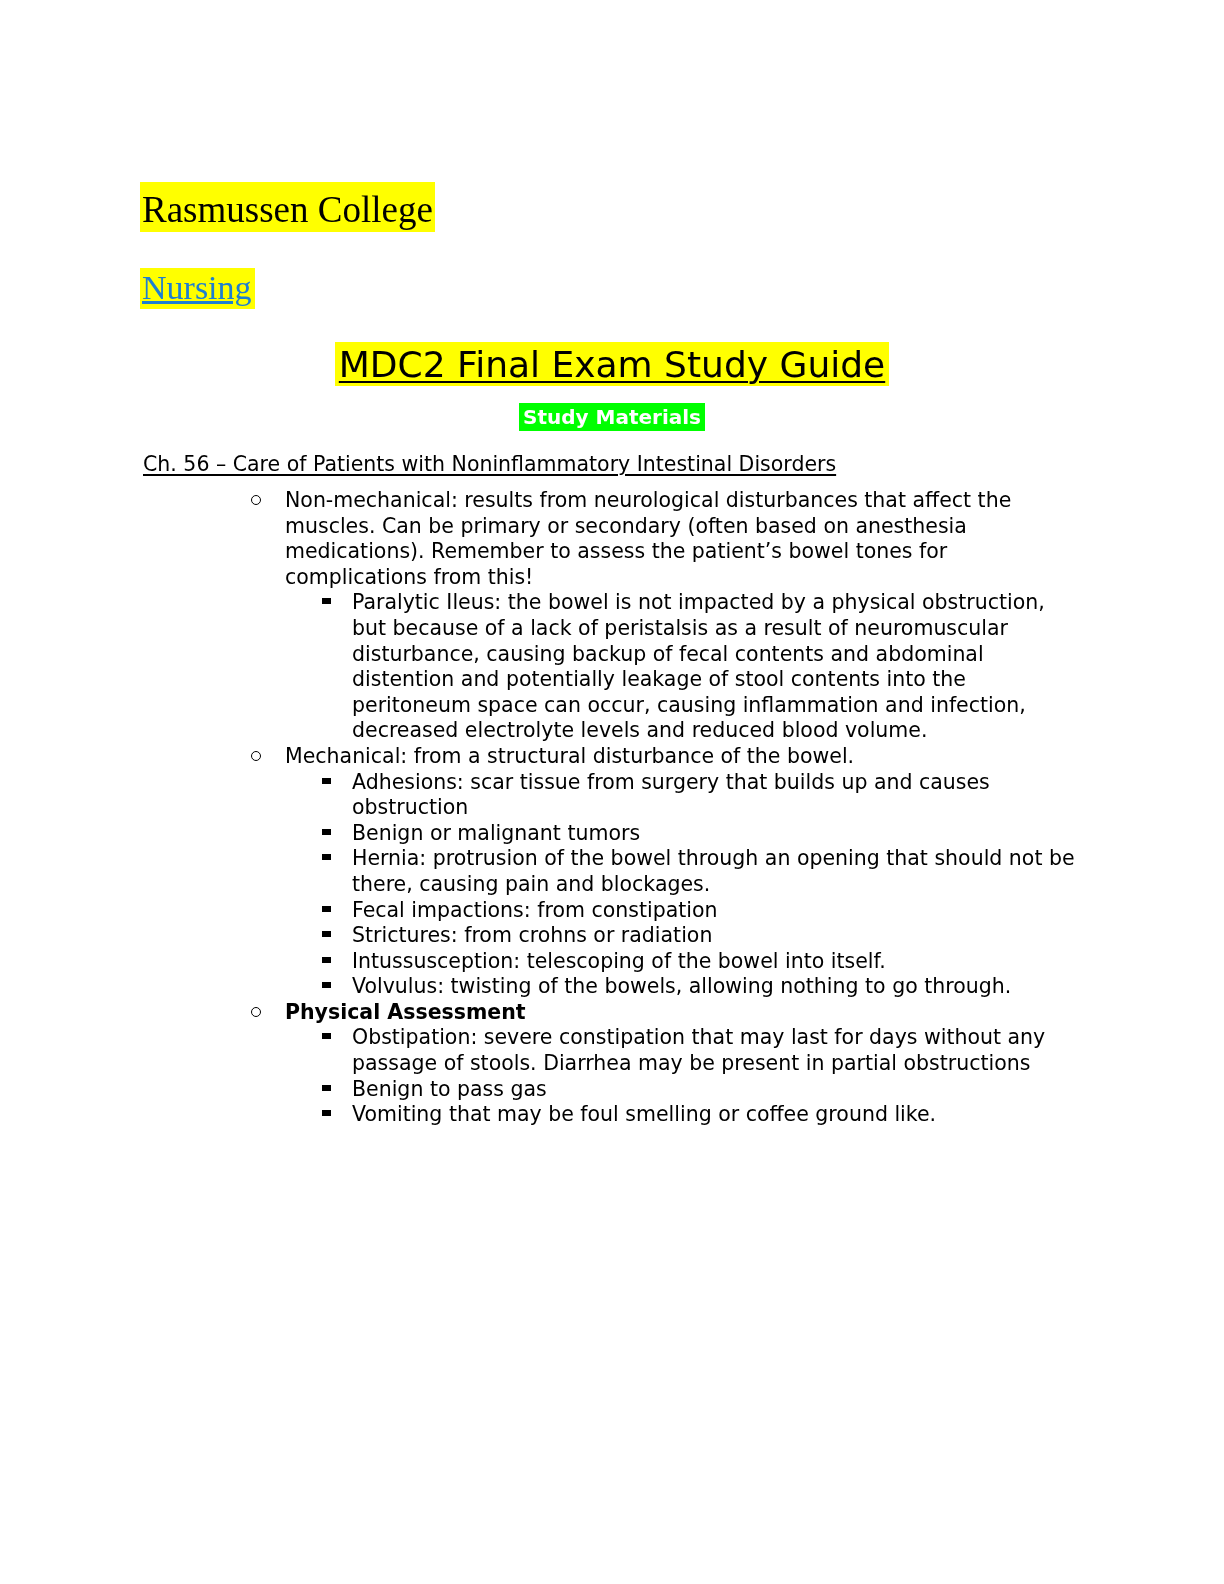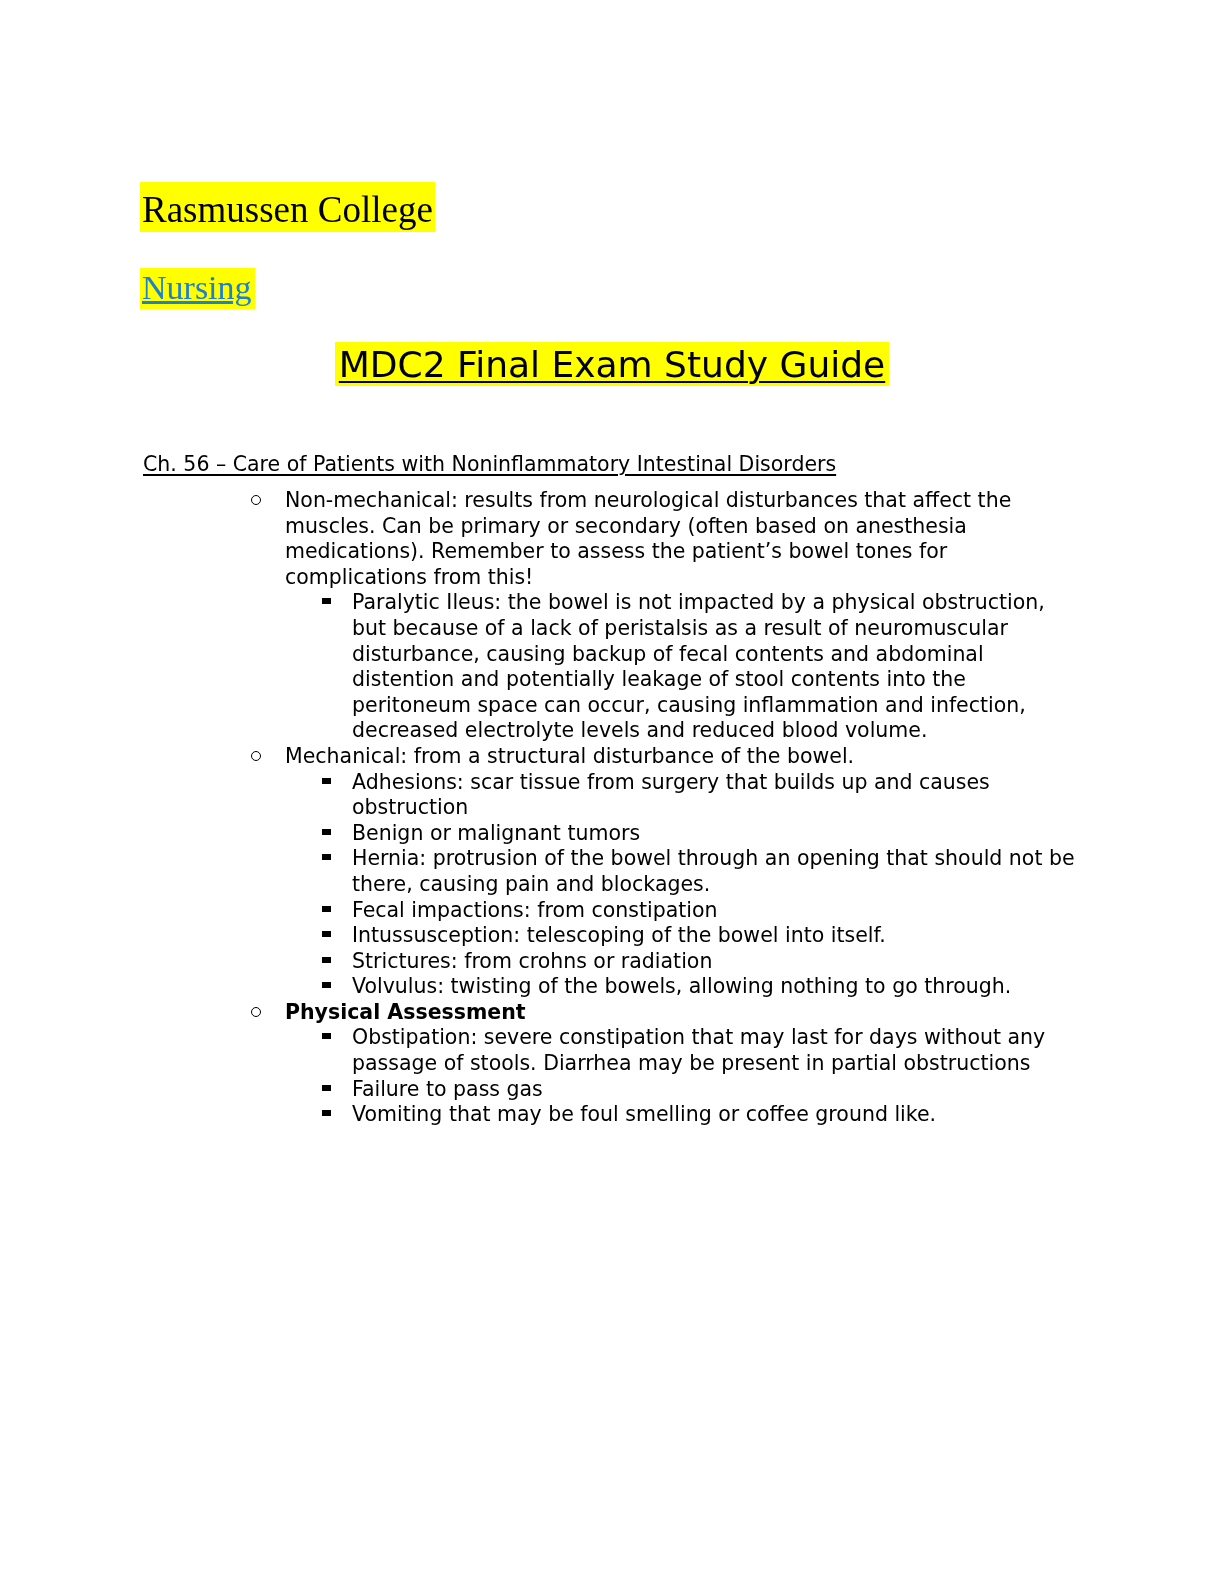--- a/index.html
+++ b/index.html
@@ -209,20 +209,23 @@
   </div>
 
   <div class="program-link">
     <span class="hl"><span class="lnk">Nursing</span></span>
   </div>
 
   <div class="doc-title">
     <span class="hl">MDC2 Final Exam Study Guide</span>
   </div>
 
+  <div class="subtitle">
+    <span class="hl">Study Materials</span>
+  </div>
 
   <div class="chapter-heading">Ch. 56 – Care of Patients with Noninflammatory Intestinal Disorders</div>
 
   <div class="outline">
 
 
     <div class="item lvl2">
       <span class="marker"><span class="ring"></span></span>
       <span class="txt">Non-mechanical: results from neurological disturbances that affect the muscles. Can be primary or secondary (often based on anesthesia medications). Remember to assess the patient’s bowel tones for complications from this!</span>
     </div>
@@ -253,46 +256,46 @@
       <span class="txt">Hernia: protrusion of the bowel through an opening that should not be there, causing pain and blockages.</span>
     </div>
 
     <div class="item lvl3">
       <span class="marker"><span class="sq"></span></span>
       <span class="txt">Fecal impactions: from constipation</span>
     </div>
 
     <div class="item lvl3">
       <span class="marker"><span class="sq"></span></span>
+      <span class="txt">Strictures: from crohns or radiation</span>
+    </div>
+
+    <div class="item lvl3">
+      <span class="marker"><span class="sq"></span></span>
       <span class="txt">Intussusception: telescoping of the bowel into itself.</span>
-    </div>
-
-    <div class="item lvl3">
-      <span class="marker"><span class="sq"></span></span>
-      <span class="txt">Strictures: from crohns or radiation</span>
     </div>
 
     <div class="item lvl3">
       <span class="marker"><span class="sq"></span></span>
       <span class="txt">Volvulus: twisting of the bowels, allowing nothing to go through.</span>
     </div>
 
     <div class="item lvl2">
       <span class="marker"><span class="ring"></span></span>
       <span class="txt bold">Physical Assessment</span>
     </div>
 
     <div class="item lvl3">
       <span class="marker"><span class="sq"></span></span>
       <span class="txt">Obstipation: severe constipation that may last for days without any passage of stools. Diarrhea may be present in partial obstructions</span>
     </div>
 
     <div class="item lvl3">
       <span class="marker"><span class="sq"></span></span>
-      <span class="txt">Failure to pass gas</span>
+      <span class="txt">Benign to pass gas</span>
     </div>
 
     <div class="item lvl3">
       <span class="marker"><span class="sq"></span></span>
       <span class="txt">Vomiting that may be foul smelling or coffee ground like.</span>
     </div>
 
   </div>
 </div>
 

